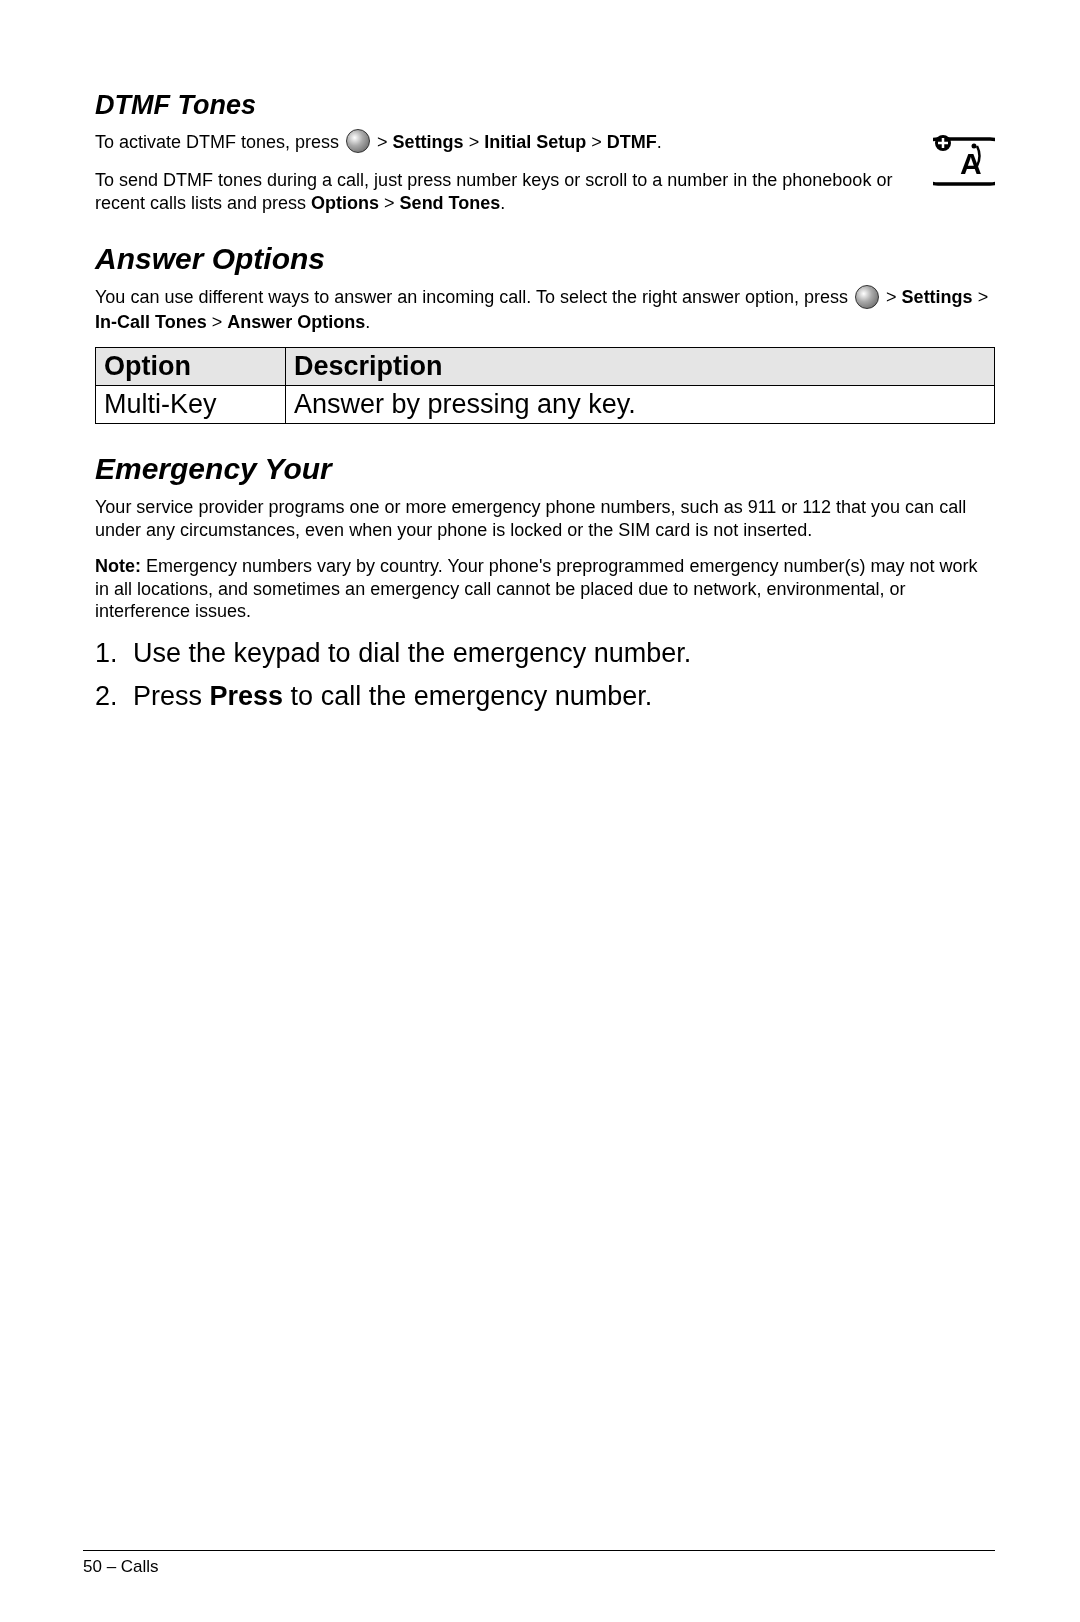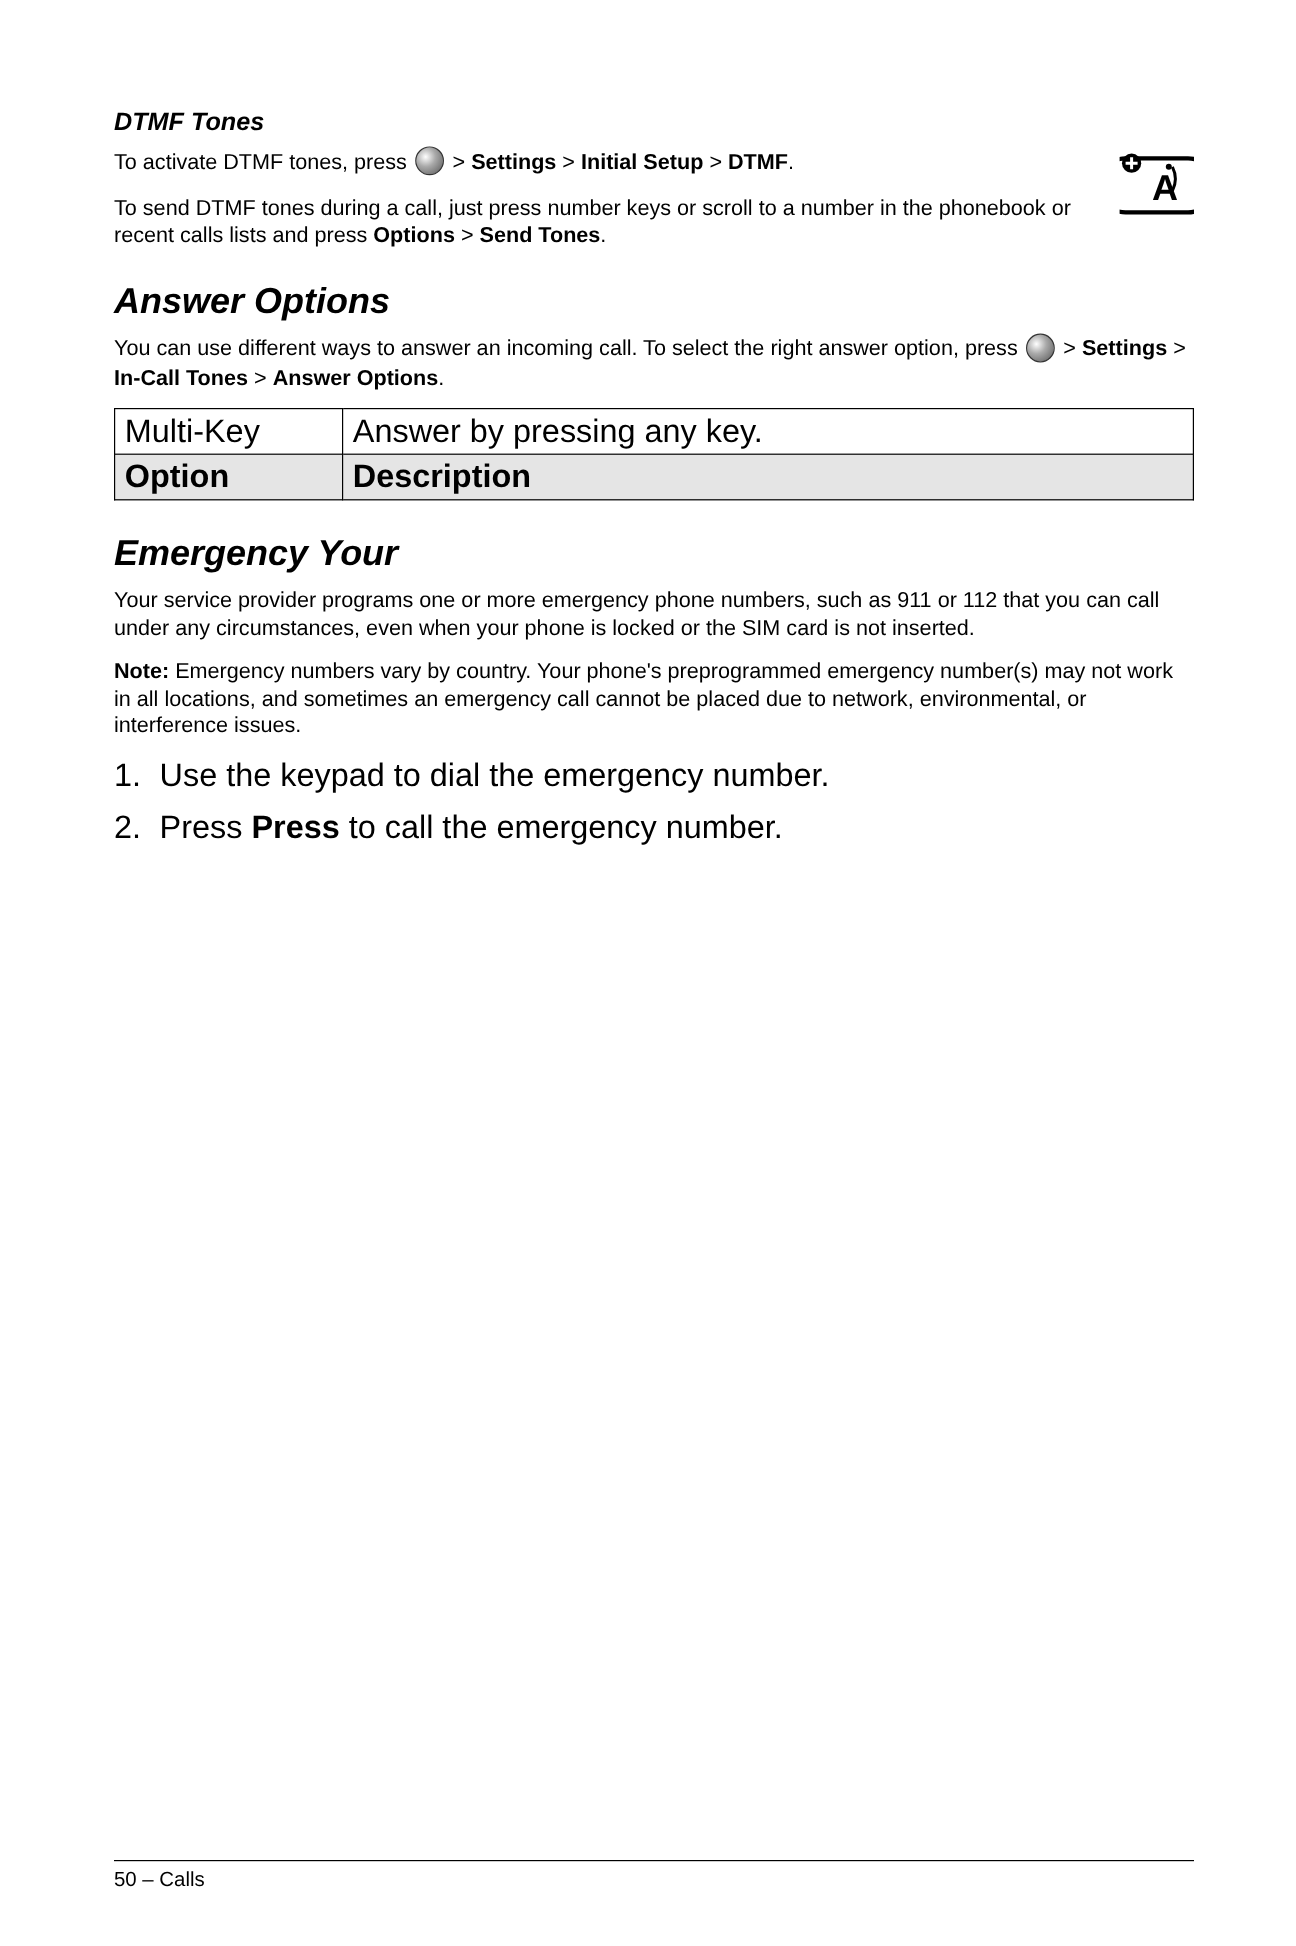--- a/index.html
+++ b/index.html
@@ -17,21 +17,21 @@
       position: relative;
     }
     h2 {
       font-size: 30px;
       font-weight: bold;
       font-style: italic;
       margin-bottom: 10px;
       margin-top: 28px;
     }
     h2.sub {
-      font-size: 21px;
+      font-size: 27px;
       margin-top: 0;
     }
     p {
       font-size: 18px;
       line-height: 1.25;
       margin-bottom: 14px;
     }
     b {
       font-weight: bold;
     }
@@ -91,21 +91,21 @@
     }
     ol li::before {
       content: counter(item) ".";
       position: absolute;
       left: 0;
       font-weight: normal;
     }
     .footer {
       position: absolute;
       bottom: 45px;
-      left: 95px;
+      left: 83px;
       right: 85px;
       border-top: 1.5px solid black;
       padding-top: 6px;
       font-size: 17px;
     }
   </style>
 </head>
 <body>
 
 <h2 class="sub">DTMF Tones</h2>
@@ -126,26 +126,26 @@
   <span>To send DTMF tones during a call, just press number keys or scroll to a number in the phonebook or recent calls lists and press </span><b>Options</b><span> &gt; </span><b>Send Tones</b><span>.</span>
 </p>
 
 <h2>Answer Options</h2>
 <p>
   <span>You can use different ways to answer an incoming call. To select the right answer option, press </span><span class="nav-icon"></span><span> &gt; </span><b>Settings</b><span> &gt; </span><b>In-Call Tones</b><span> &gt; </span><b>Answer Options</b><span>.</span>
 </p>
 <table>
   <tbody>
       <tr>
+    <th class="col1">Option</th>
+    <th>Description</th>
+  </tr>
+  <tr>
     <td class="col1">Multi-Key</td>
     <td>Answer by pressing any key.</td>
-  </tr>
-  <tr>
-    <th class="col1">Option</th>
-    <th>Description</th>
   </tr>
 </tbody>
   </table>
 
 <h2>Emergency Your</h2>
 <p>Your service provider programs one or more emergency phone numbers, such as 911 or 112 that you can call under any circumstances, even when your phone is locked or the SIM card is not inserted.</p>
 <p>
   <b>Note:</b><span> Emergency numbers vary by country. Your phone's preprogrammed emergency number(s) may not work in all locations, and sometimes an emergency call cannot be placed due to network, environmental, or interference issues.</span>
 </p>
 <ol>

